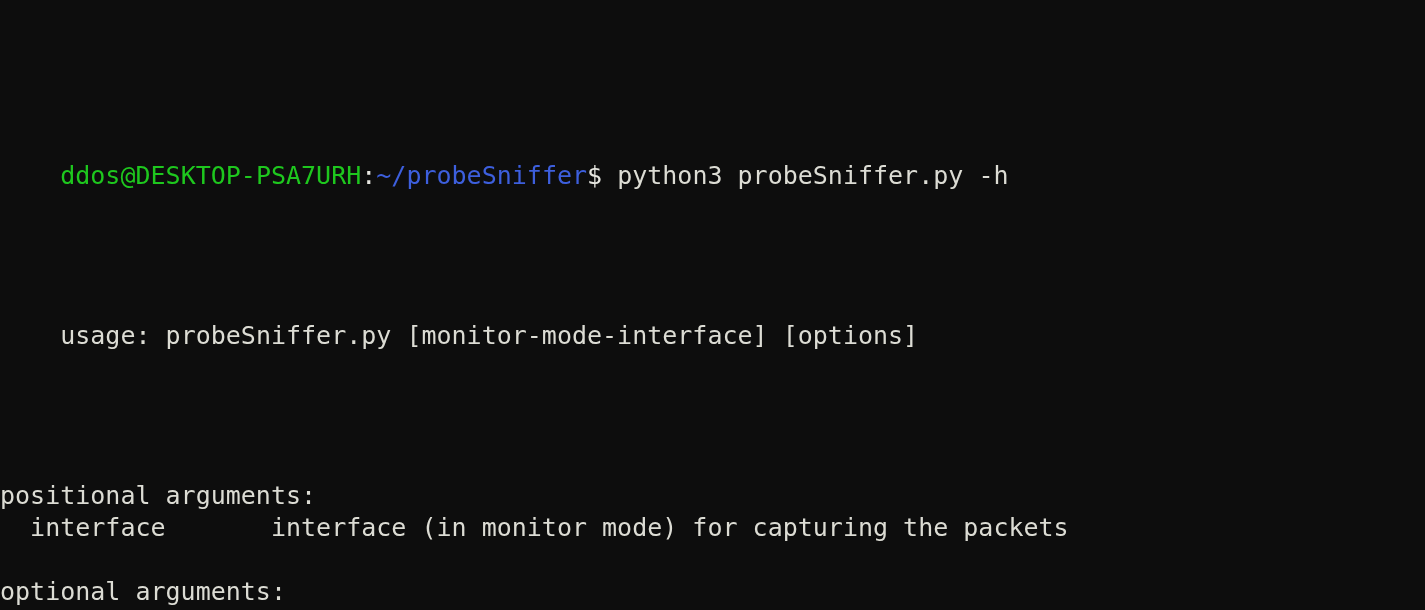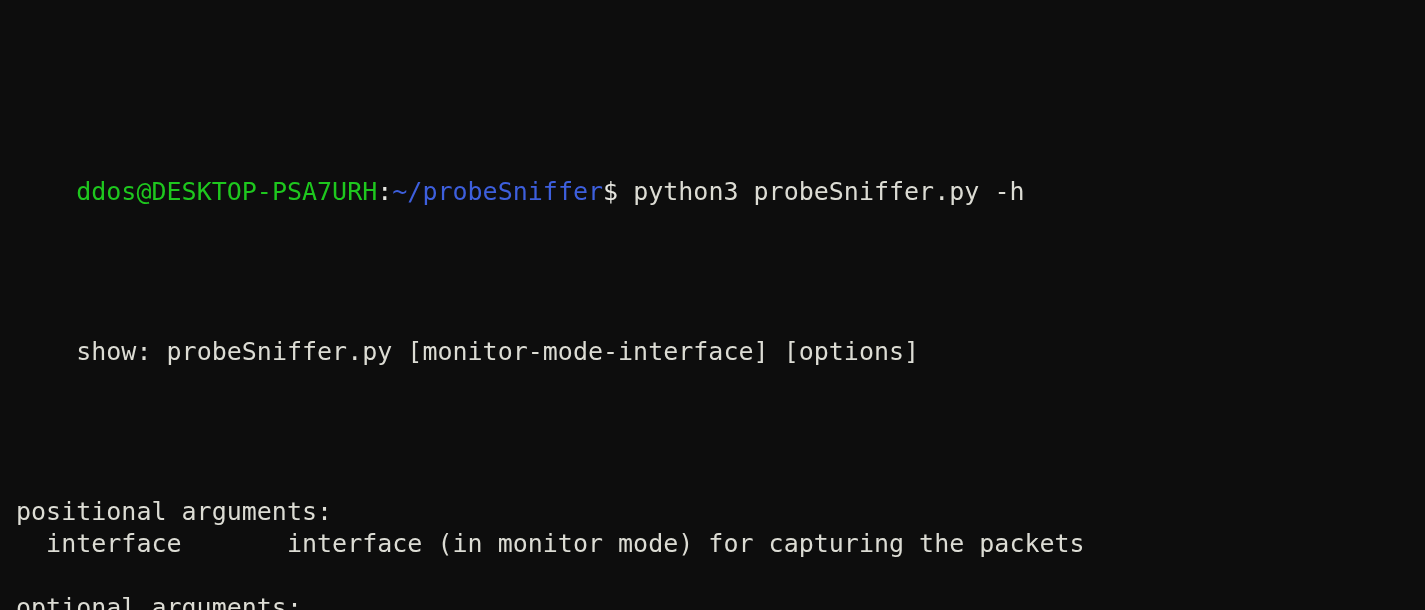--- a/index.html
+++ b/index.html
@@ -15,21 +15,21 @@
   }
   #terminal {
     width: 1425px;
     height: 610px;
     background: #0d0d0d;
     color: #dcdcd4;
     font-family: "DejaVu Sans Mono", "Liberation Mono", monospace;
     font-size: 25px;
     line-height: 32px;
     letter-spacing: 0px;
-    padding: 16px;
+    padding: 0;
     box-sizing: border-box;
     overflow: hidden;
     white-space: pre;
     -webkit-font-smoothing: antialiased;
   }
   .line {
     height: 32px;
     white-space: pre;
     display: block;
   }
@@ -45,21 +45,21 @@
 
 <div id="terminal">
 
   
   <div class="line">
     <span class="seg c-green">ddos@DESKTOP-PSA7URH</span><span class="seg c-white">:</span><span class="seg c-blue">~/probeSniffer</span><span class="seg c-white">$</span><span class="seg c-text"> python3 probeSniffer.py -h</span>
   </div>
 
   
   <div class="line">
-    <span class="seg c-text">show: probeSniffer.py [monitor-mode-interface] [options]</span>
+    <span class="seg c-text">usage: probeSniffer.py [monitor-mode-interface] [options]</span>
   </div>
 
   
   <div id="sections-host"><div class="blank"></div><div class="line"><span class="seg c-text">positional arguments:</span></div><div class="line"><span class="seg c-text">  interface</span><span class="seg c-text">       </span><span class="seg c-text">interface (in monitor mode) for capturing the packets</span></div><div class="blank"></div><div class="line"><span class="seg c-text">optional arguments:</span></div><div class="line"><span class="seg c-text">  -h, --help</span><span class="seg c-text">      </span><span class="seg c-text">show this help message and exit</span></div></div>
 
   
   
 
 </div>
 

